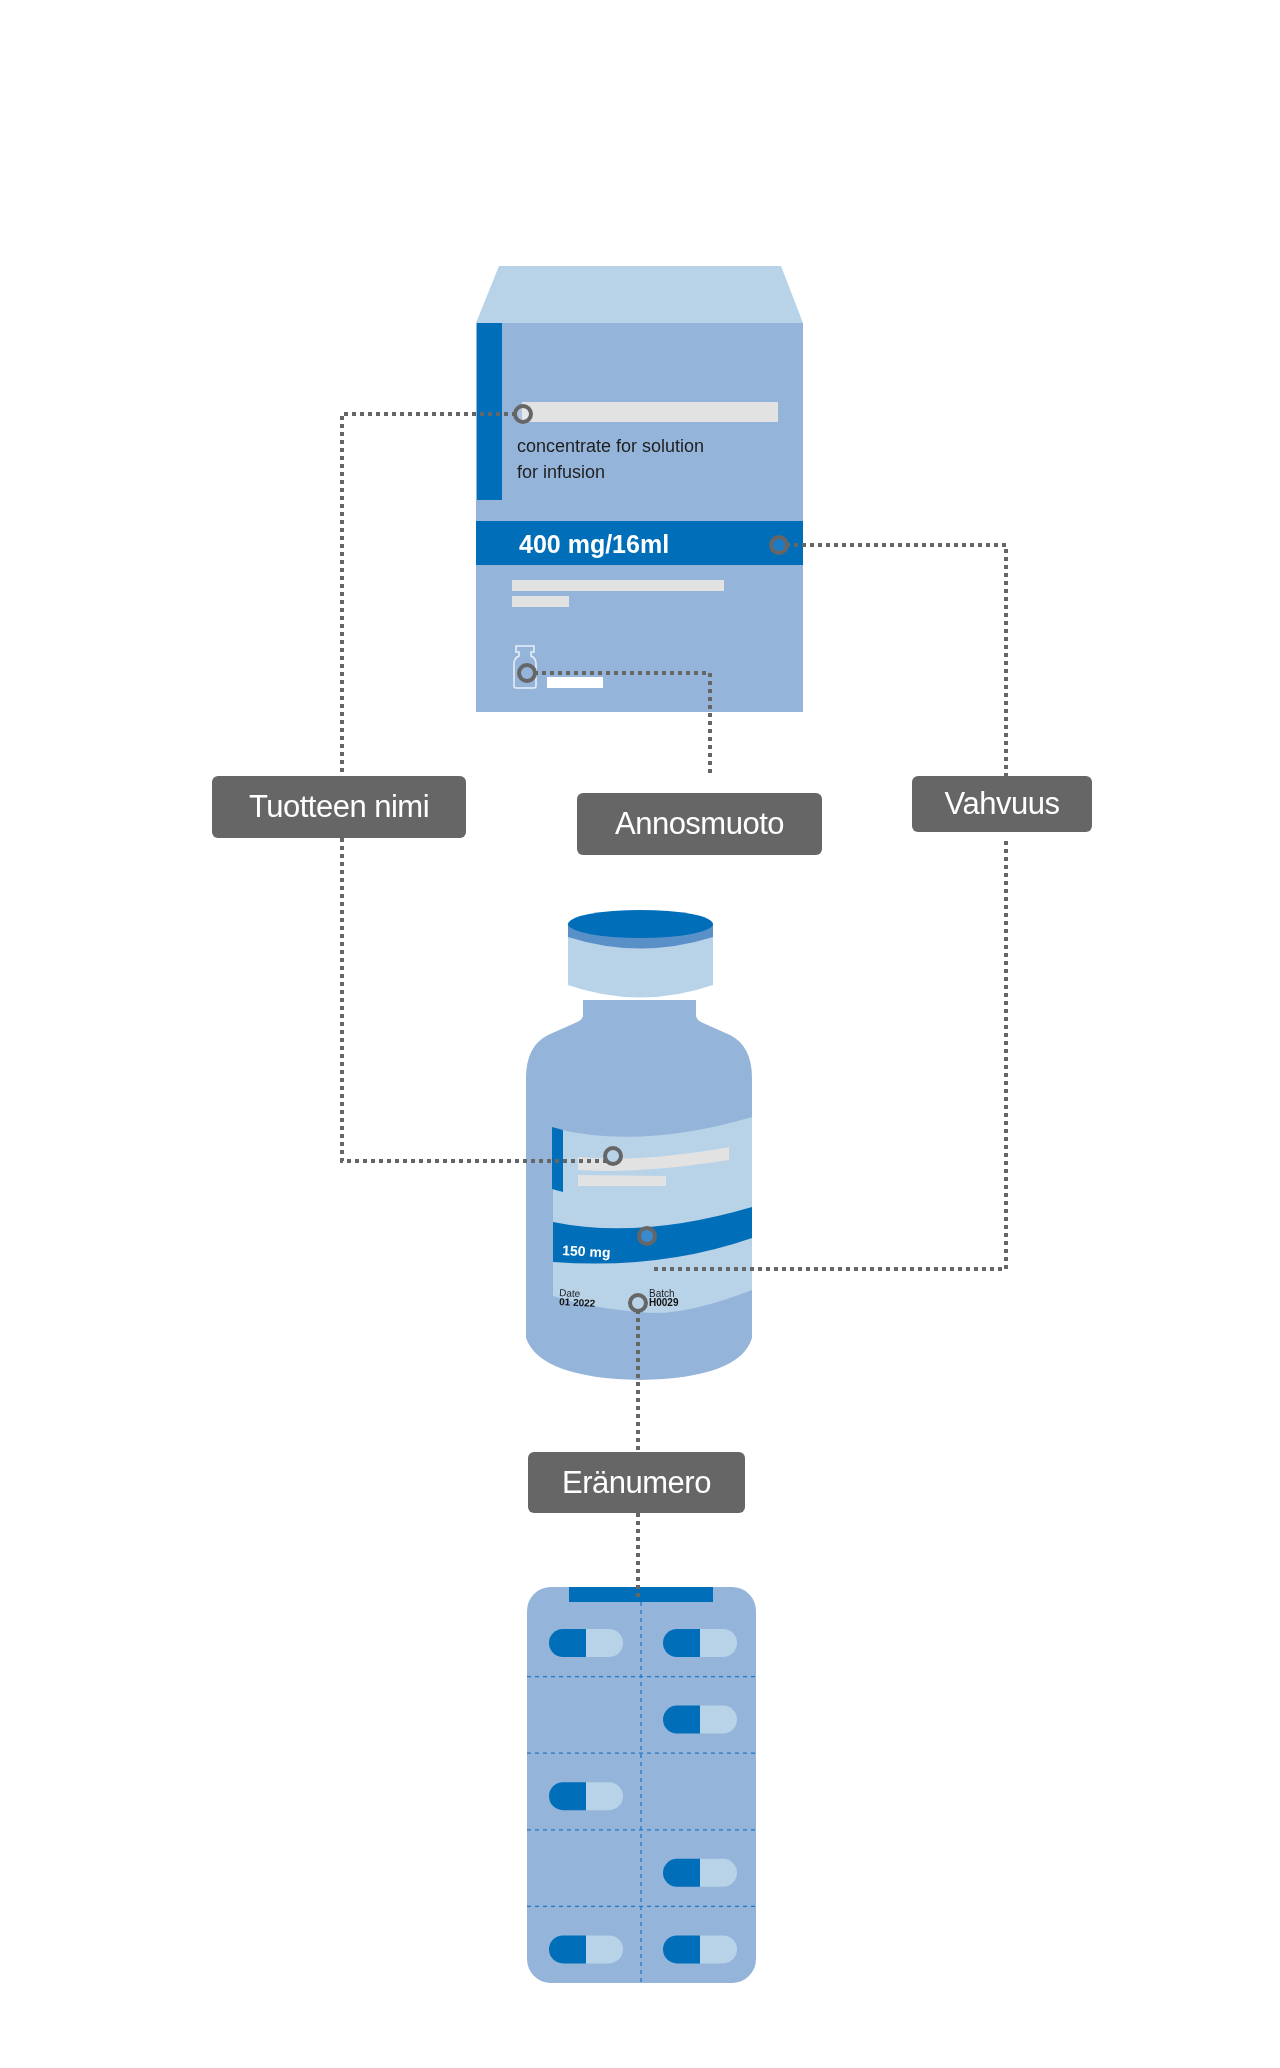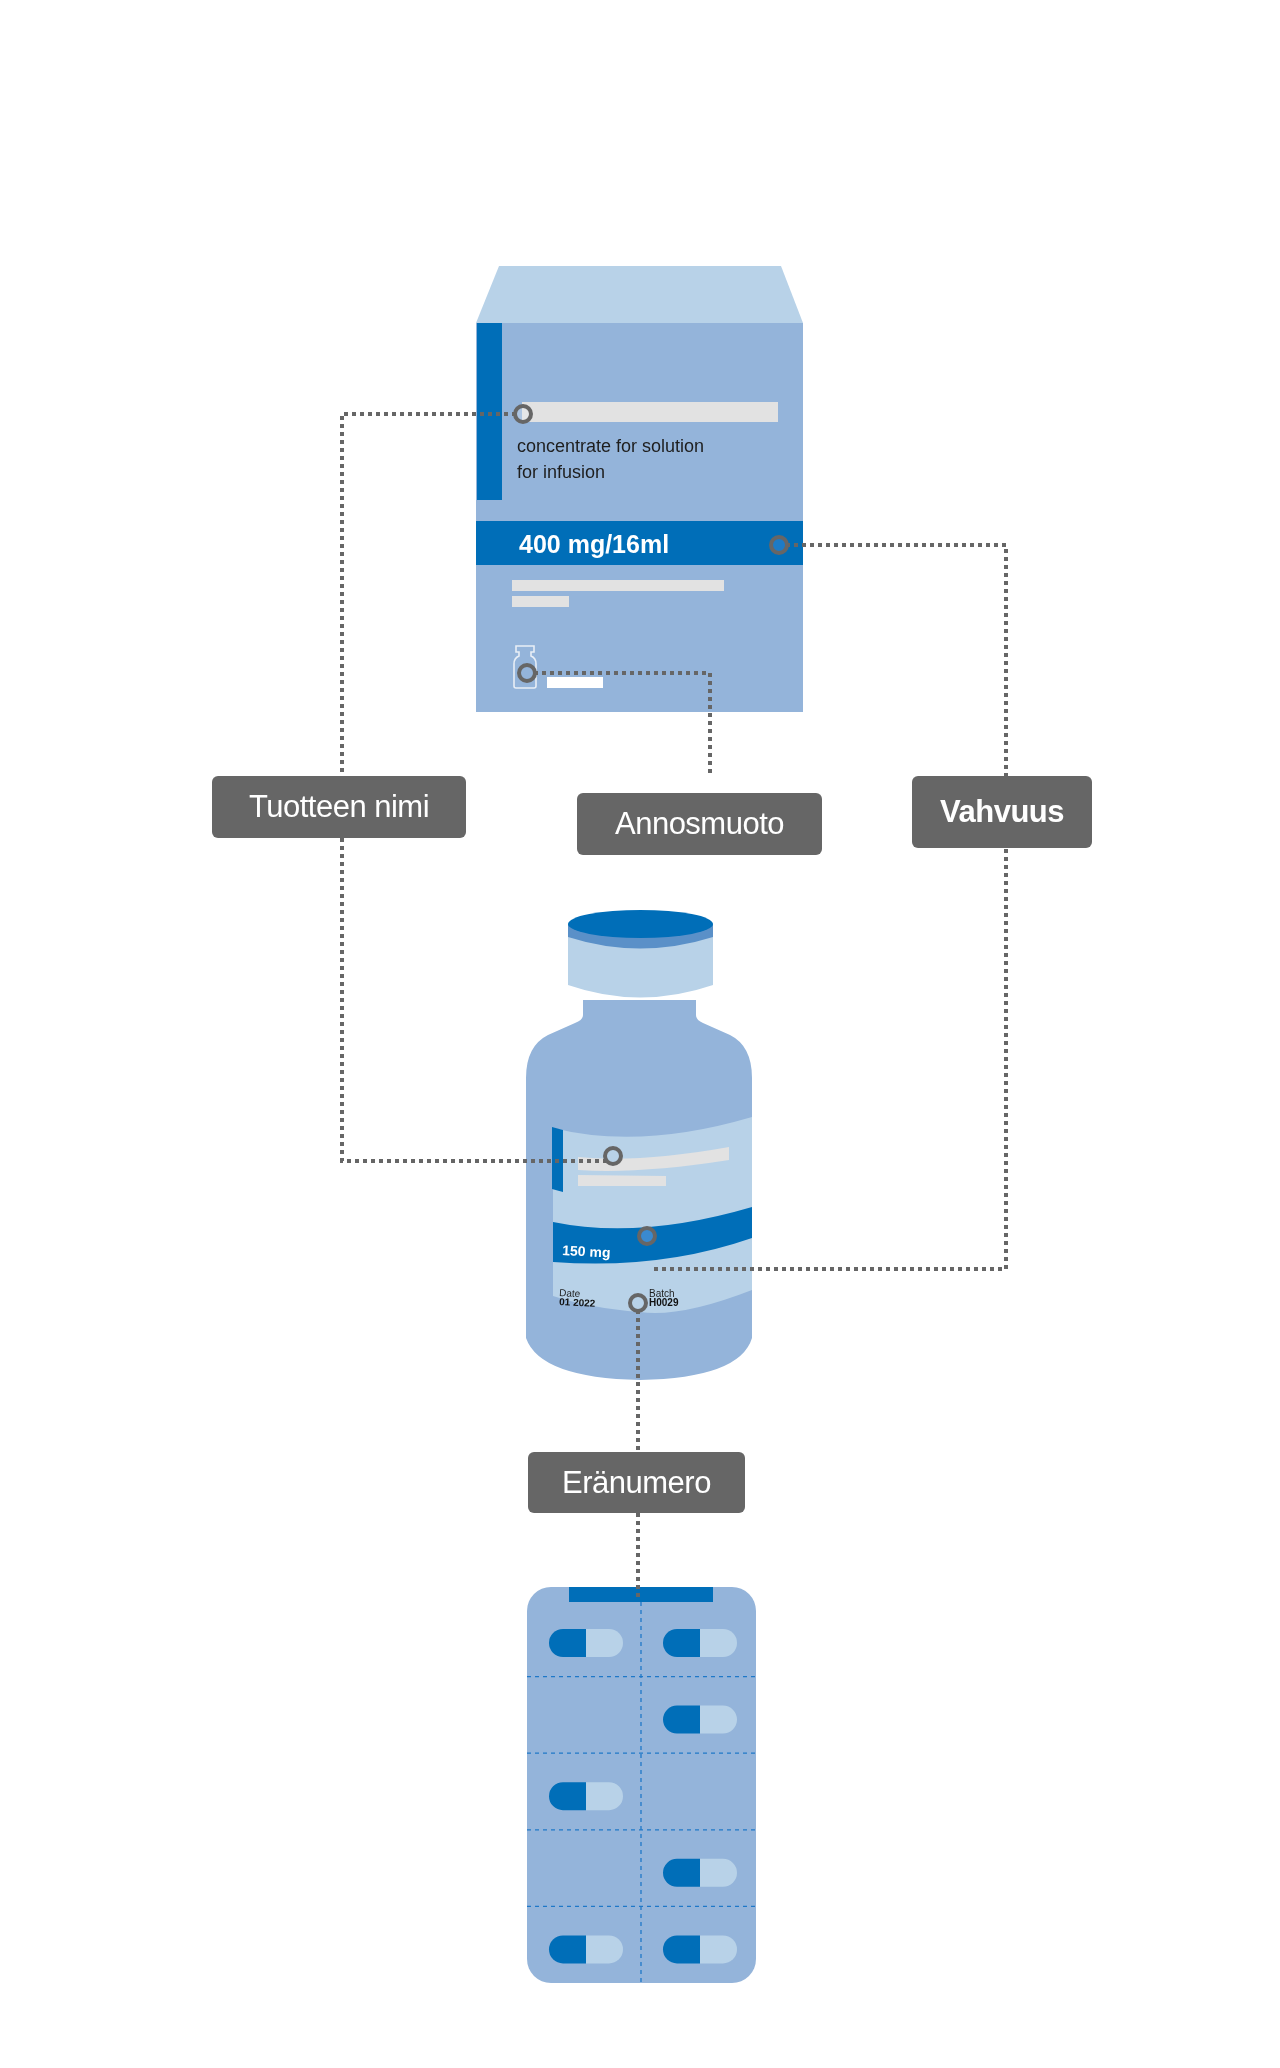--- a/index.html
+++ b/index.html
@@ -7,21 +7,21 @@
          font-family: "Liberation Sans", "DejaVu Sans", sans-serif; }
   #stage { position: absolute; left: 0; top: 0; width: 1280px; height: 2068px; }
   .callout {
     position: absolute; background: #666666; color: #ffffff; border-radius: 6px;
     display: flex; align-items: center; justify-content: center;
     font-family: "Liberation Sans", sans-serif; font-size: 31px; letter-spacing: -0.5px;
     cursor: pointer; box-sizing: border-box;
   }
   #callout-name   { left: 212px; top: 776px; width: 254px; height: 62px; }
   #callout-form   { left: 577px; top: 776px; width: 245px; height: 62px; margin-top: 17px; }
-  #callout-strength { left: 912px; top: 776px; width: 180px; height: 72px; font-weight: bold; }
+  #callout-strength { left: 912px; top: 776px; width: 180px; height: 56px; }
   #callout-batch  { left: 528px; top: 1452px; width: 217px; height: 61px; align-items: center; }
   svg text { font-family: "Liberation Sans", sans-serif; }
 </style>
 </head>
 <body>
 
 <svg id="stage" width="1280" height="2068" viewBox="0 0 1280 2068" xmlns="http://www.w3.org/2000/svg">
 
   <g>
     <polygon points="499,266 781,266 803,323 476,323" fill="#b8d2e8"></polygon>

